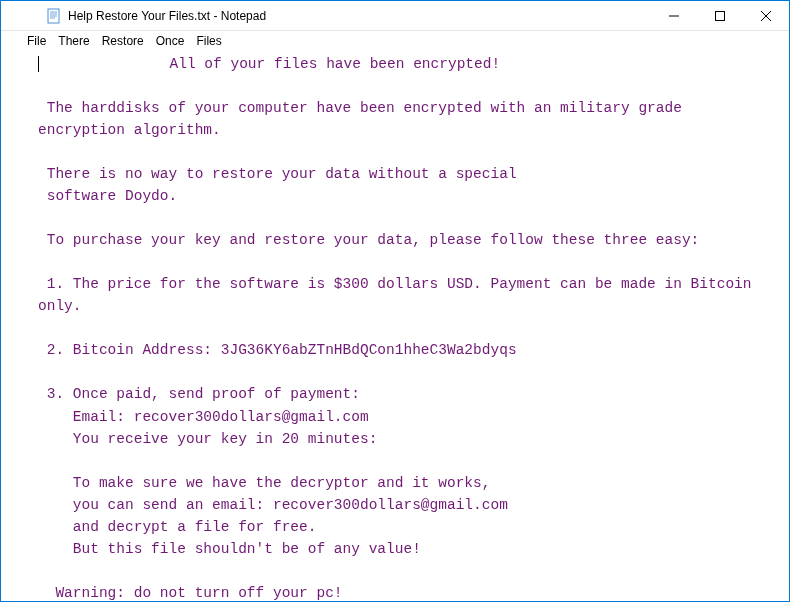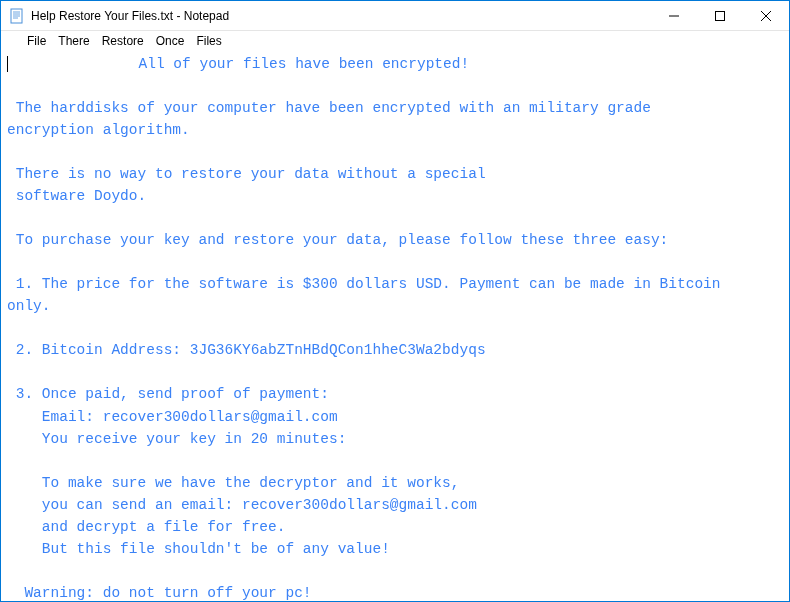--- a/index.html
+++ b/index.html
@@ -10,20 +10,21 @@
       font-family: "Segoe UI", Tahoma, sans-serif;
       overflow: hidden;
       border: 1px solid #0078d7;
     }
     .titlebar {
       height: 30px;
       background: #fff;
       display: flex;
       align-items: center;
       border-bottom: 1px solid #e5e5e5;
+      padding-left: 37px;
     }
     .titlebar-icon {
       width: 16px;
       height: 16px;
       margin-left: 8px;
       margin-right: 6px;
       display: flex;
       align-items: center;
       justify-content: center;
     }
@@ -56,25 +57,26 @@
       background: #fff;
     }
     .menu-item {
       padding: 1px 6px;
     }
     .content {
       padding: 2px 6px;
       font-family: Consolas, "Courier New", monospace;
       font-size: 14.5px;
       line-height: 1.52;
-      color: #3b82f6;
+      color: #701a75;
       white-space: pre;
       position: relative;
       height: calc(100% - 50px);
       overflow: hidden;
+      margin-left: 31px;
     }
     .cursor-line {
       display: inline-block;
       border-left: 1px solid #000;
       height: 16px;
       vertical-align: text-bottom;
     }
   </style>
 </head>
 <body>

